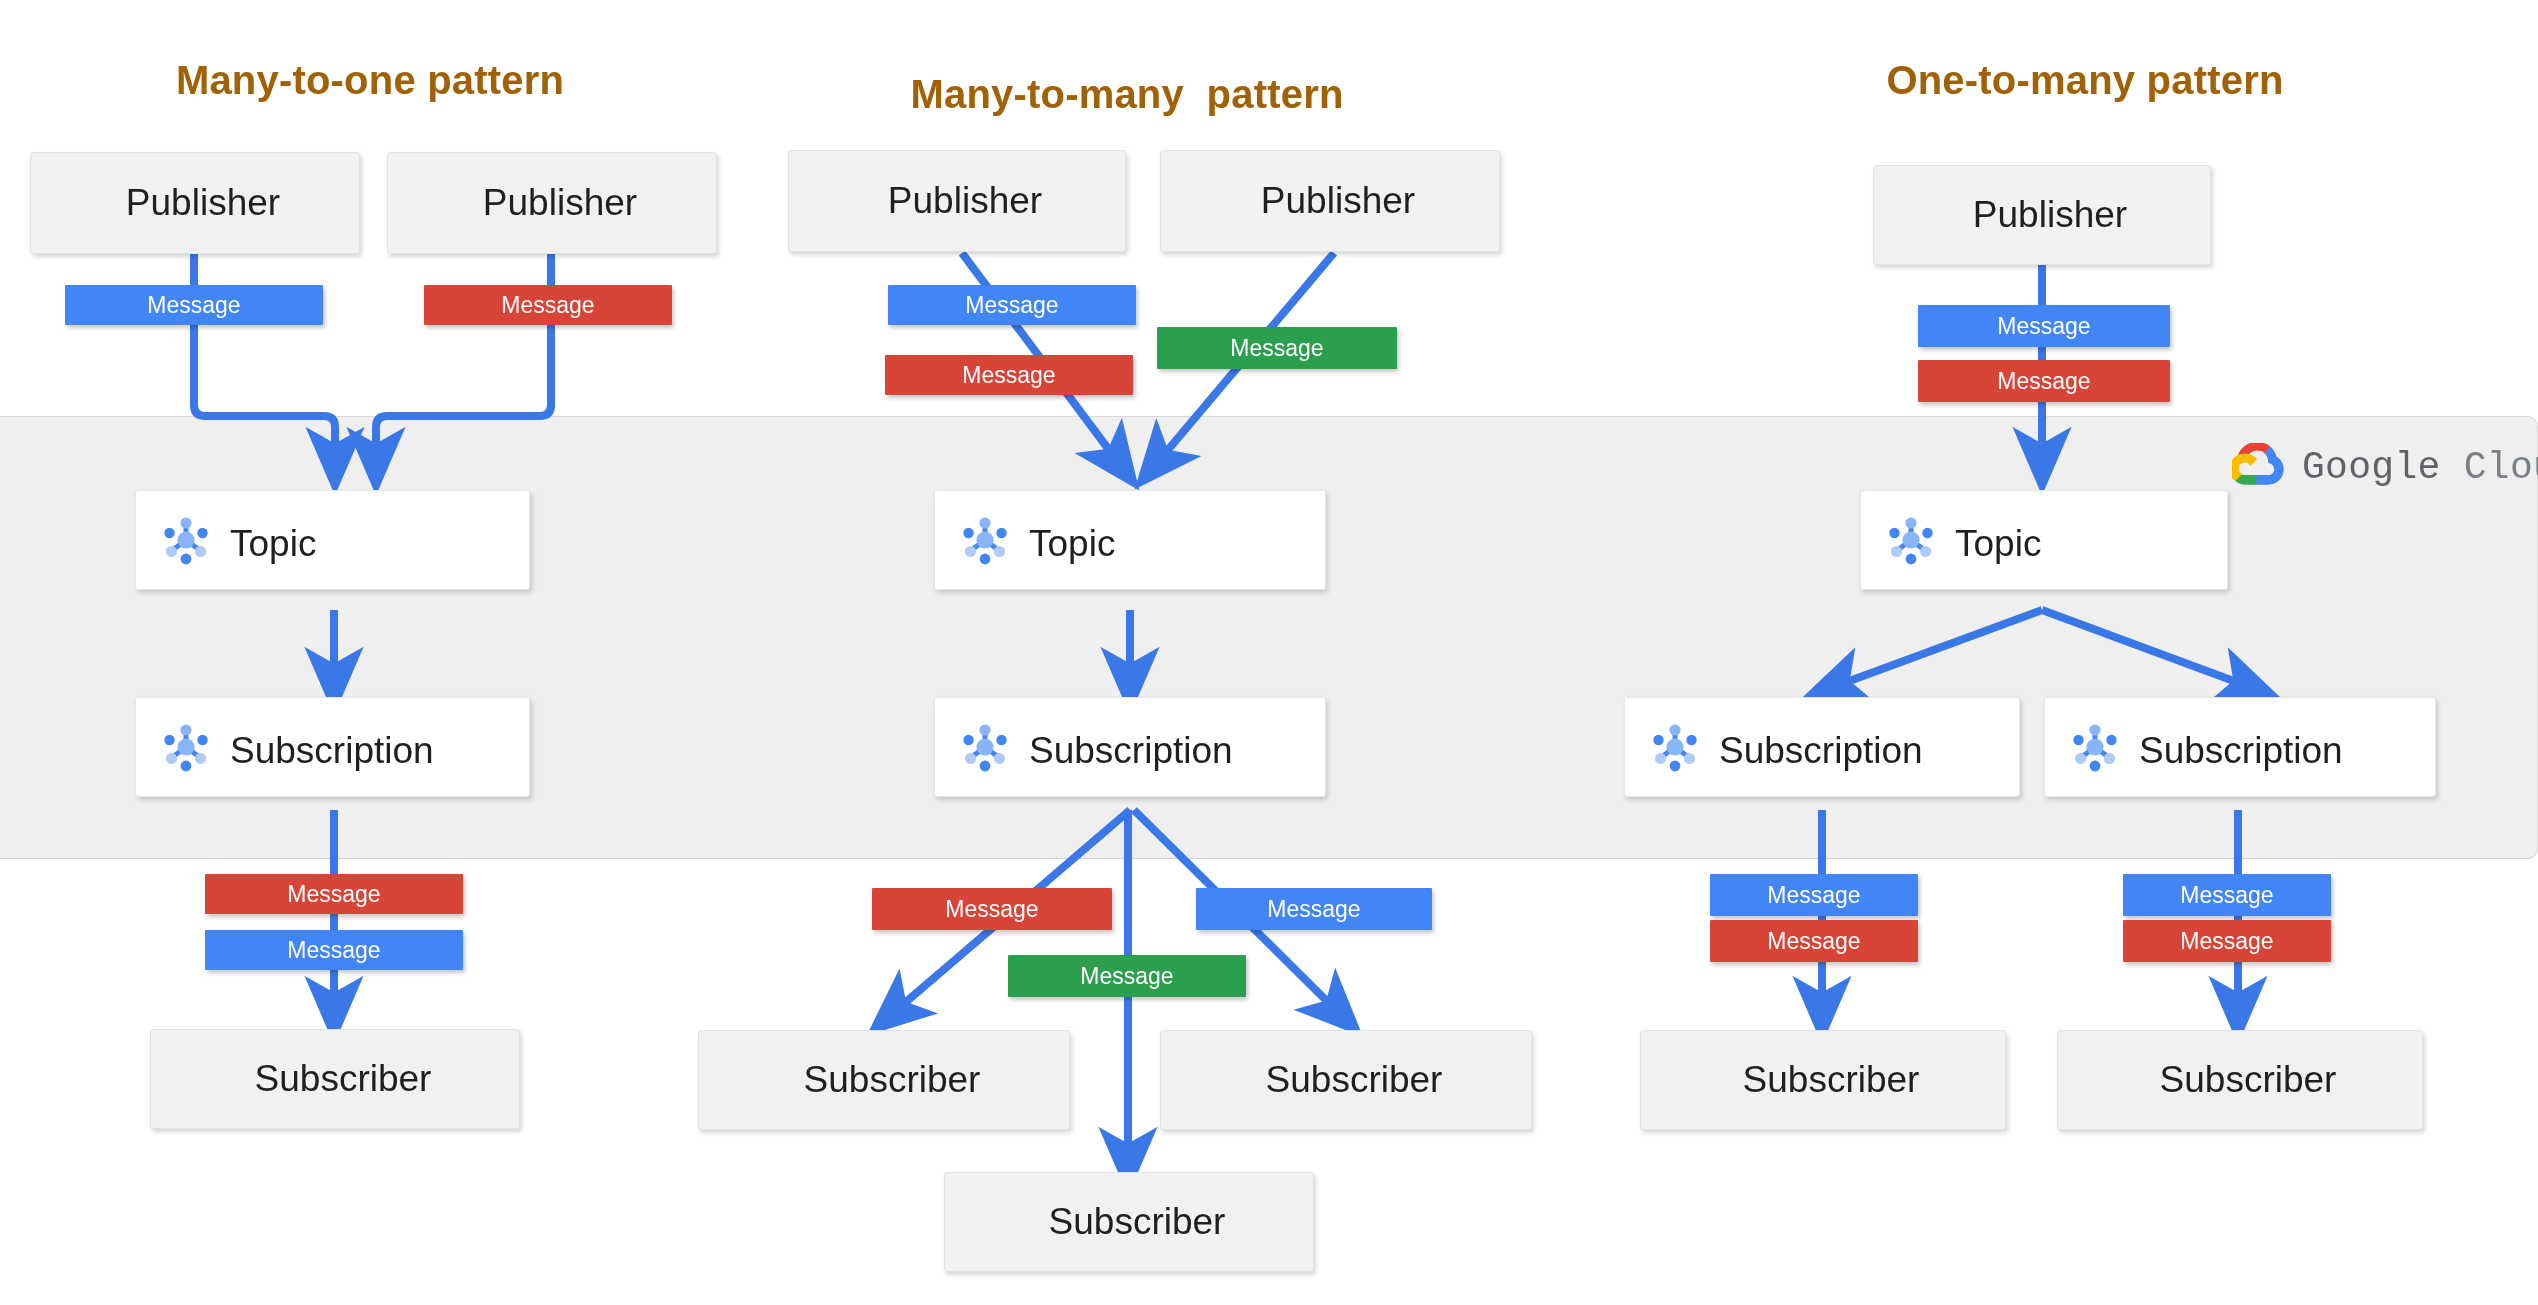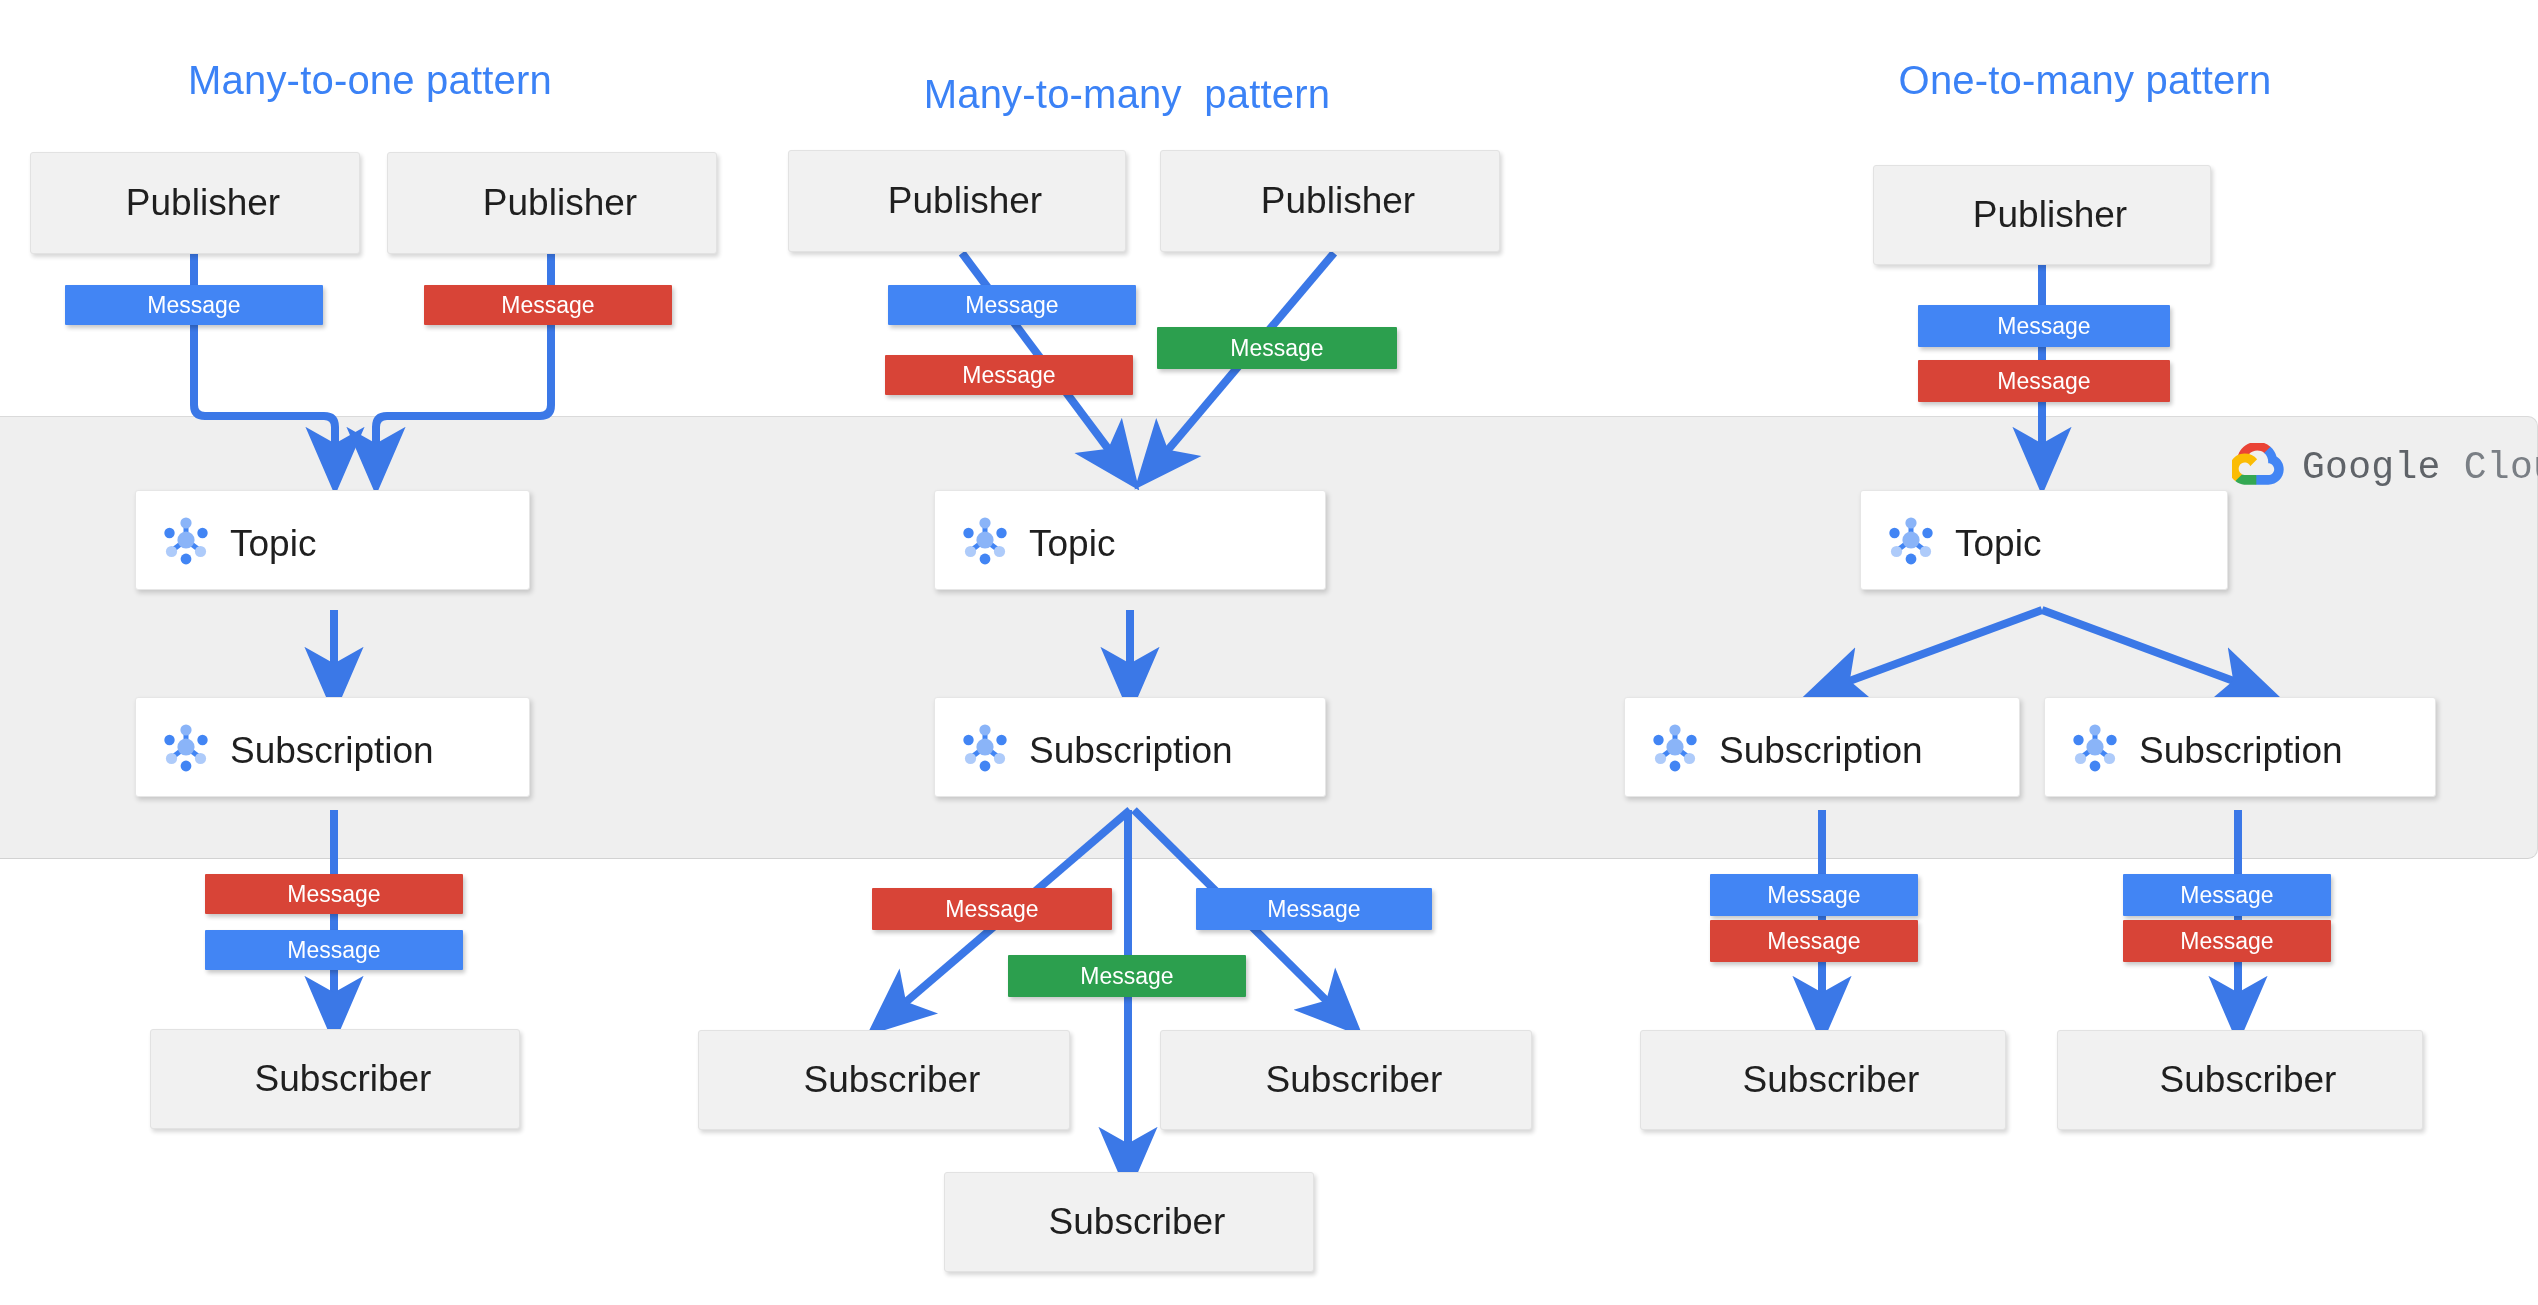--- a/index.html
+++ b/index.html
@@ -13,21 +13,21 @@
   .cloud-band{
     position:absolute;background:#efefef;
     border-top:1px solid #dadada;border-bottom:1px solid #d2d2d2;
     border-right:1px solid #dadada;
     border-top-right-radius:10px;border-bottom-right-radius:10px;
     box-sizing:border-box;
   }
 
   
   .col-title{
-    position:absolute;color:#3b82f6;font-size:40px;font-weight:400;
+    position:absolute;color:#a16207;font-size:40px;font-weight:700;
     white-space:pre;text-align:center;letter-spacing:0.2px;
   }
 
   
   .node{
     position:absolute;box-sizing:border-box;
     display:flex;align-items:center;justify-content:center;
     border-radius:3px;font-size:37px;color:#1f1f1f;font-weight:400;
     white-space:nowrap;
   }

